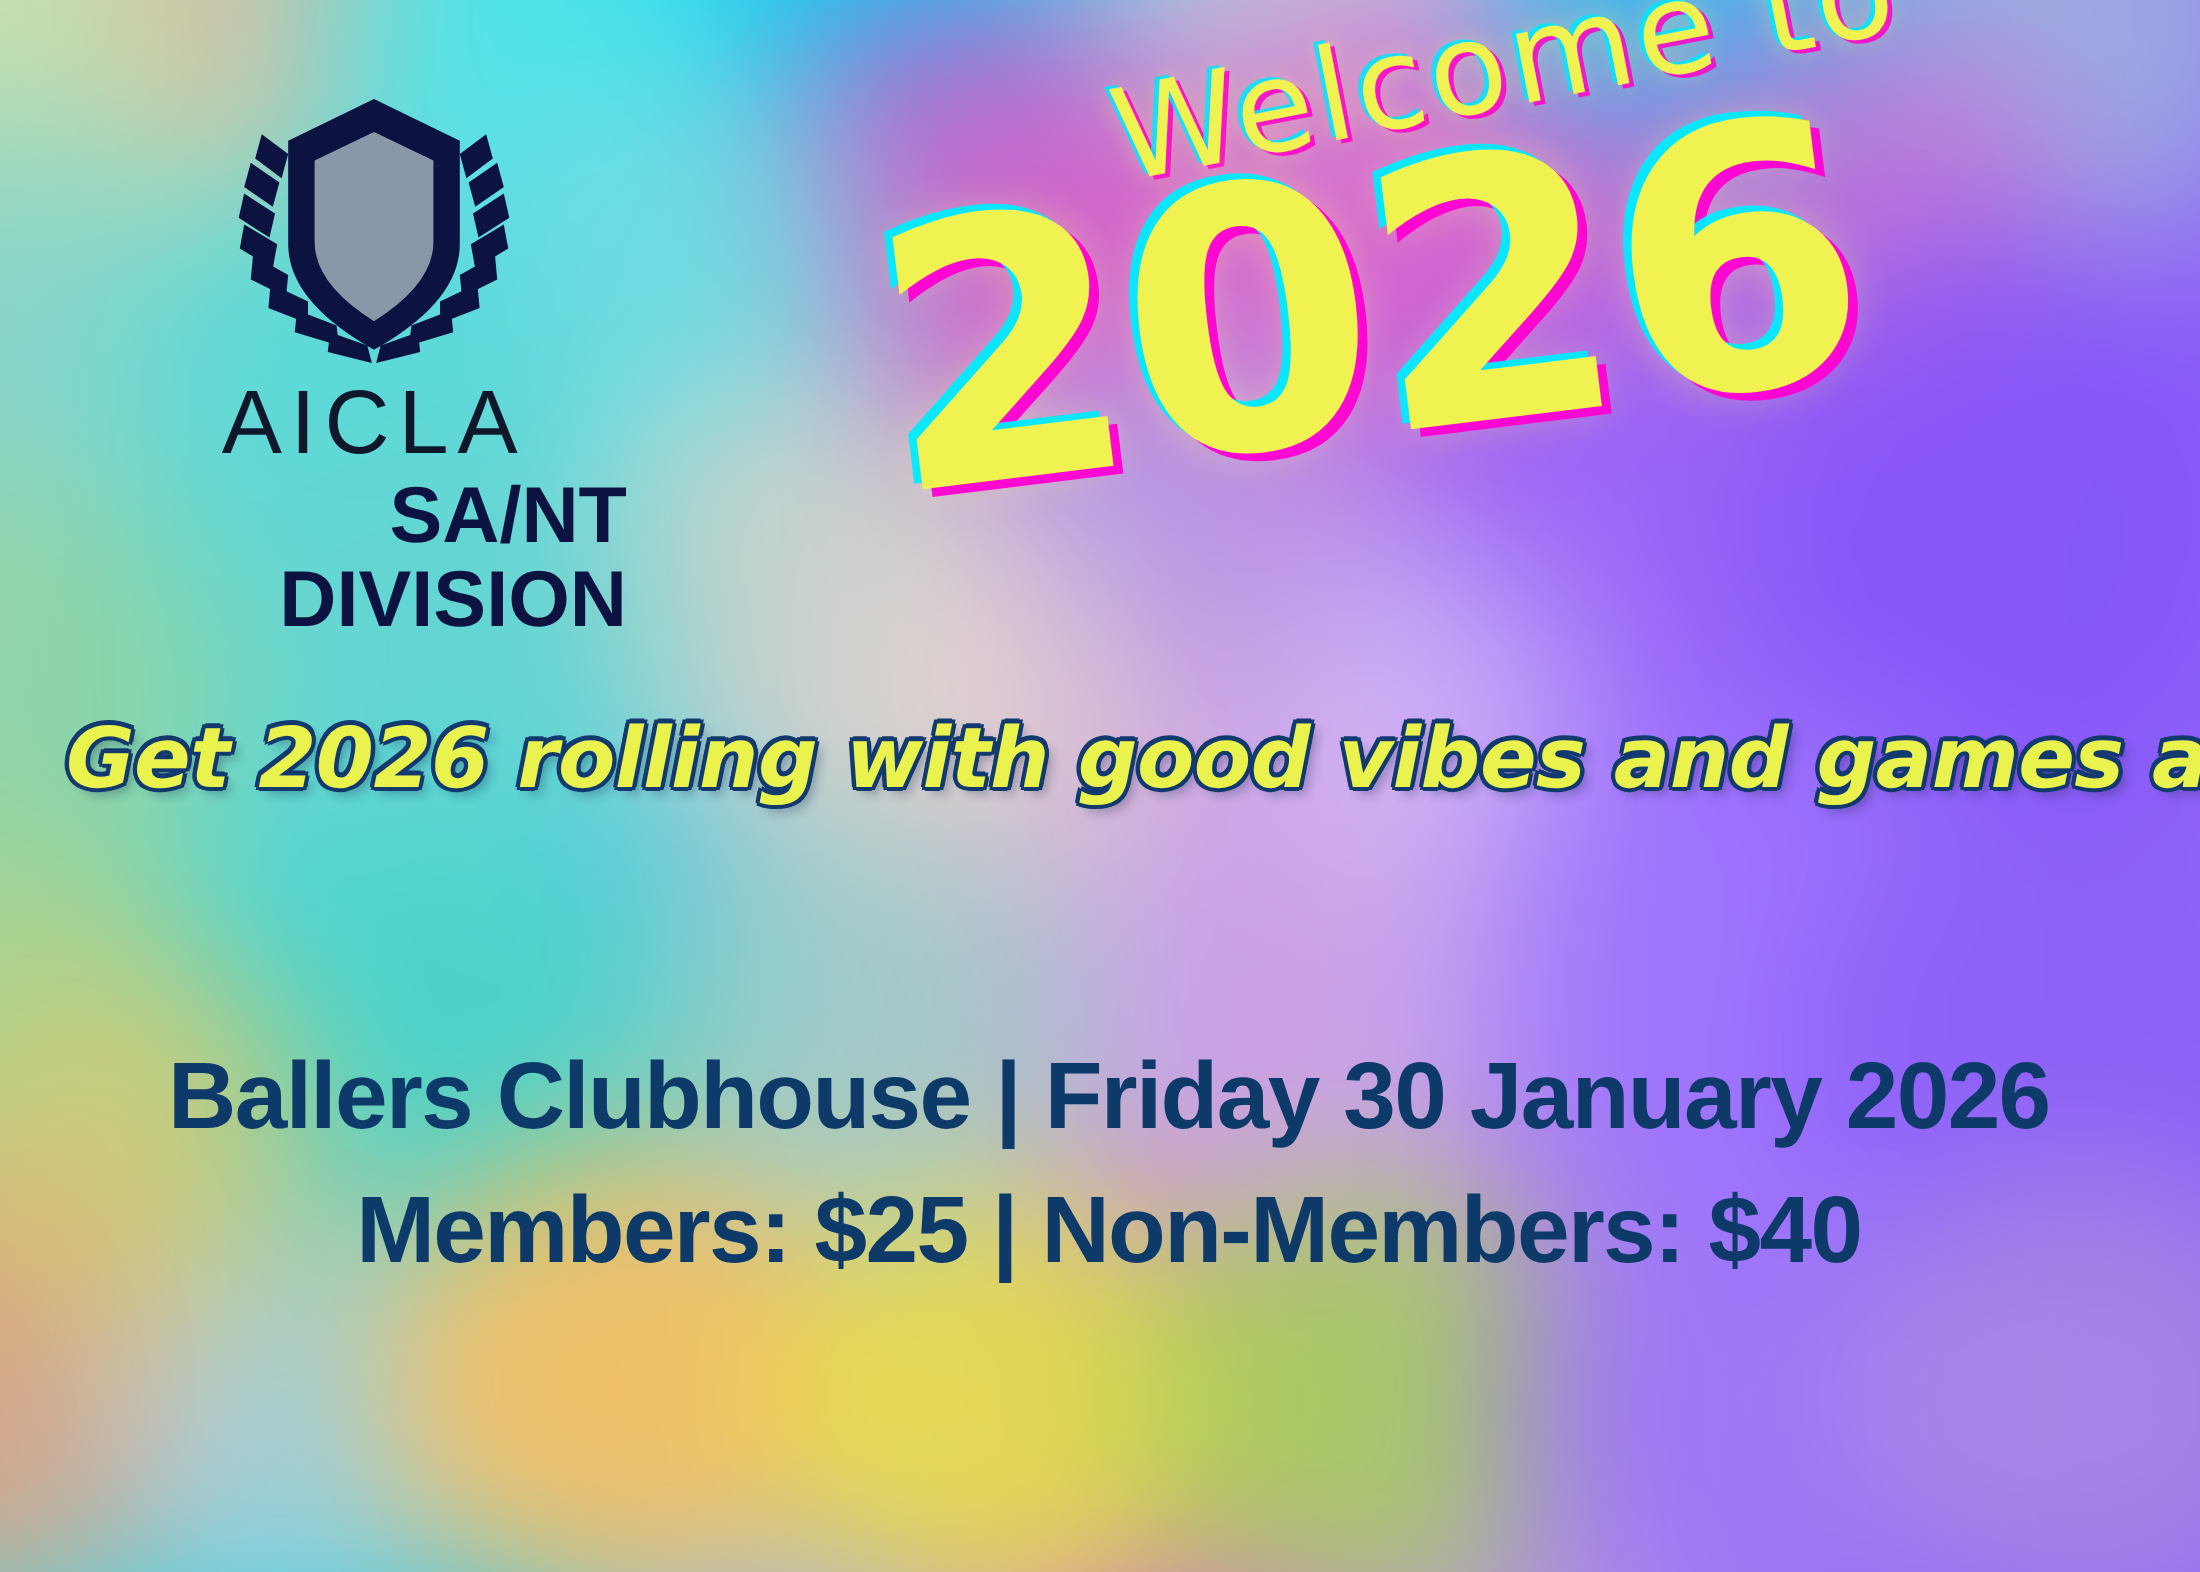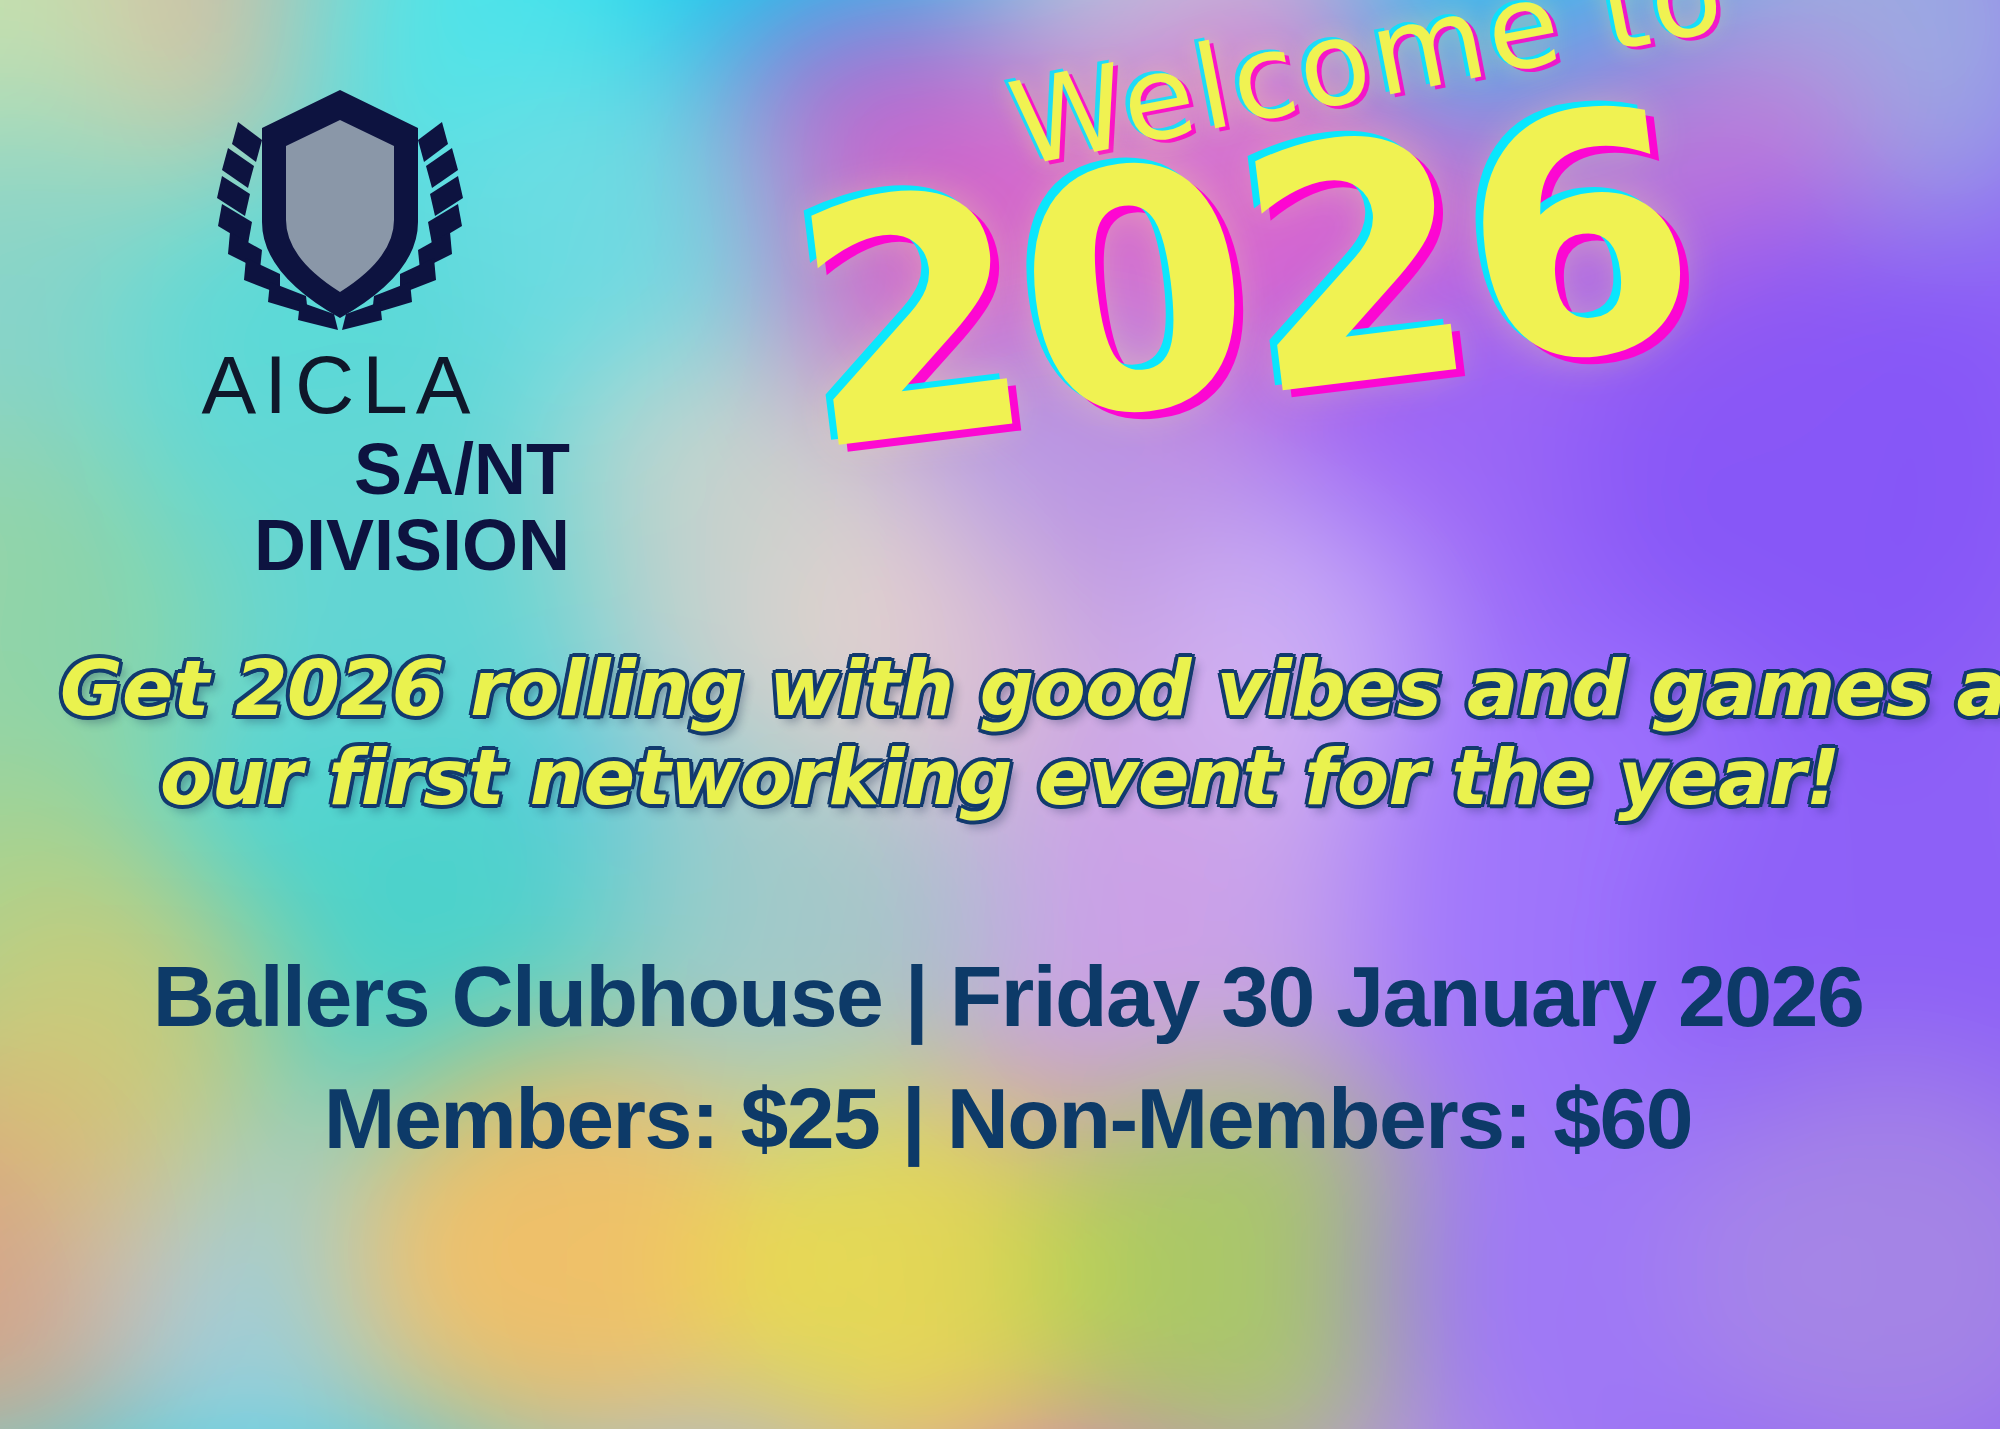--- a/index.html
+++ b/index.html
@@ -261,21 +261,20 @@
   <div id="welcome-wrap">
     <div id="welcome-text">Welcome to</div>
   </div>
 
   <div id="year-wrap">
     <div id="year-text">2026</div>
   </div>
 
   <div id="tagline">
     <div class="tagline-line">Get 2026 rolling with good vibes and games at</div>
-    <div class="tagline-line">our first networking event for the year!</div>
   </div>
 
   <div id="details">
     <div class="detail-line">Ballers Clubhouse | Friday 30 January 2026</div>
-    <div class="detail-line">Members: $25 | Non-Members: $60</div>
+    <div class="detail-line">Members: $25 | Non-Members: $40</div>
   </div>
 
 </div>
 
 </body></html>

